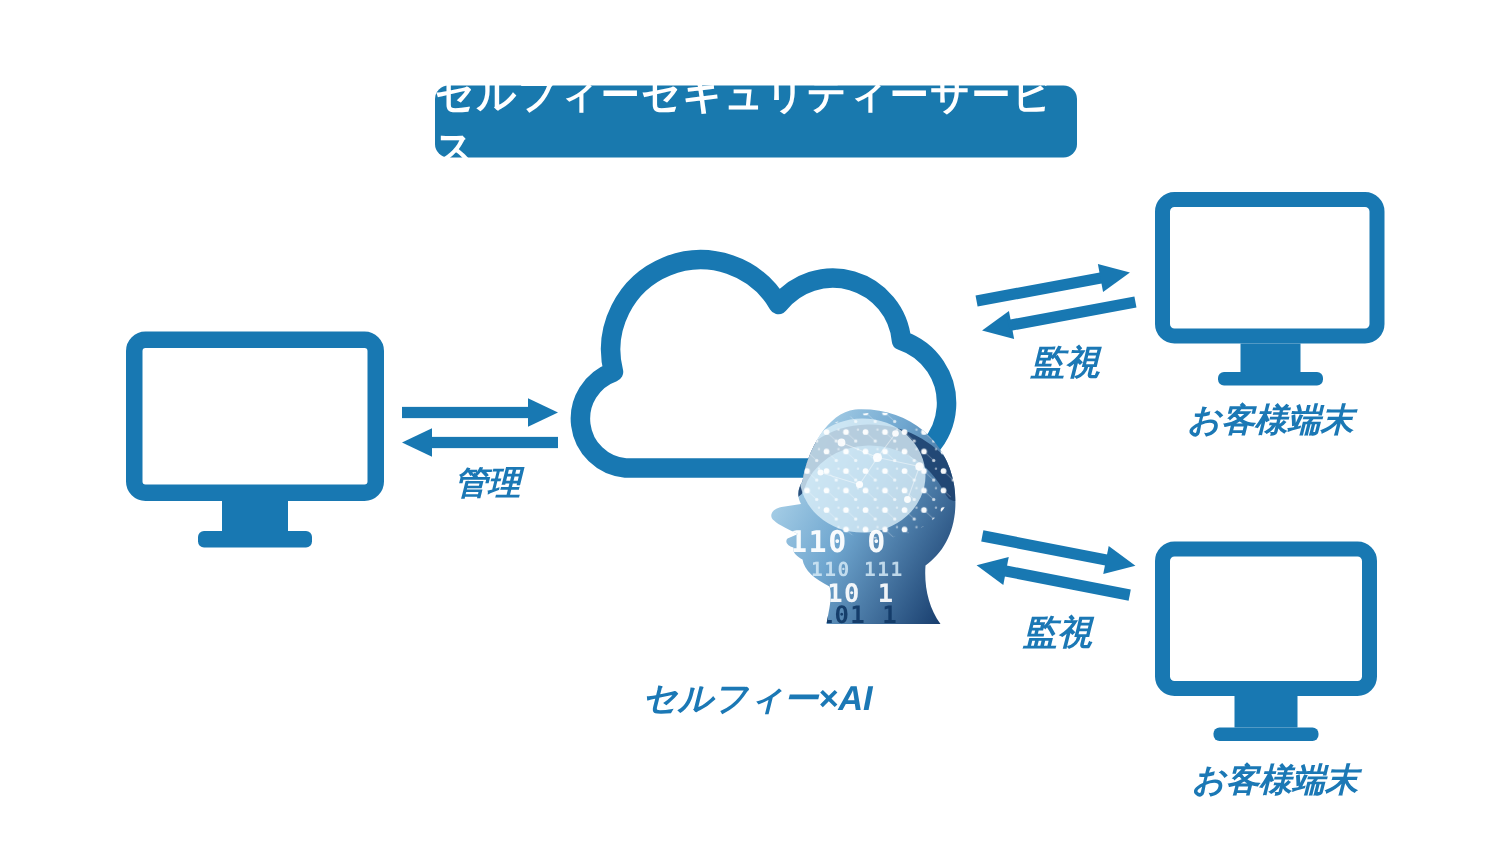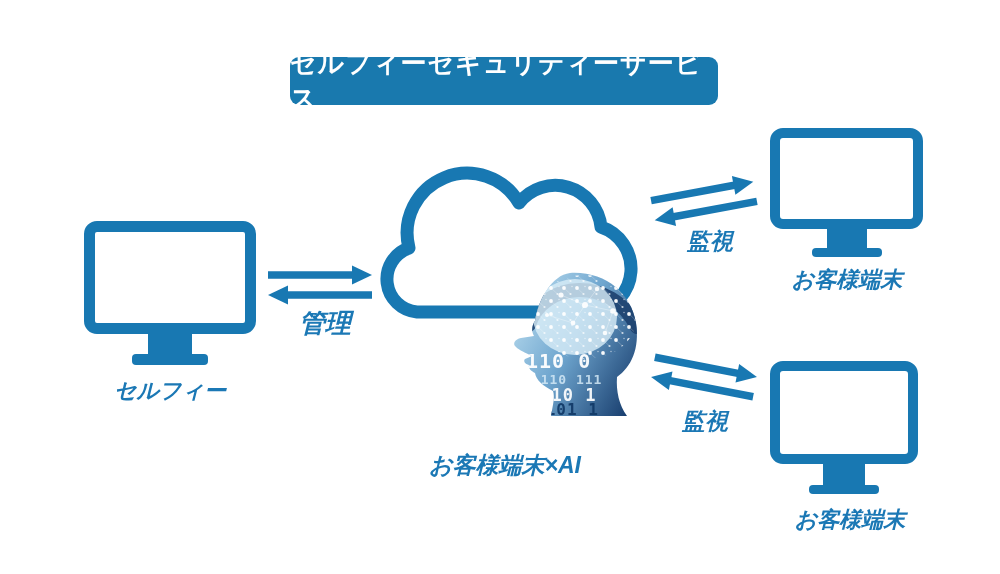--- a/index.html
+++ b/index.html
@@ -42,35 +42,34 @@
     <span>セルフィーセキュリティーサービス</span>
   </div>
 
   <div class="monitor" style="left:84px;top:205px;">
     <div>
       <div class="screen" style="width:172px;height:113px;"></div>
       <div class="neck" style="width:44px;height:20px;"></div>
       <div class="base" style="width:76px;height:11px;"></div>
     </div>
   </div>
-  <div class="abs label" style="left:70px;top:362px;width:200px;font-size:22px;">セルフィー</div>
 
   <svg class="abs" style="left:266px;top:241px;" width="112" height="62" viewBox="0 0 112 62">
     <g transform="translate(2,8)">
       <g>
         <rect class="arrowfill" x="0" y="6.25" width="86" height="7.5"></rect>
         <polygon class="arrowfill" points="84,0.5 104,10 84,19.5"></polygon>
       </g>
       <g>
         <polygon class="arrowfill" points="20,20.5 0,30 20,39.5"></polygon>
         <rect class="arrowfill" x="18" y="26.25" width="86" height="7.5"></rect>
       </g>
     </g>
   </svg>
-  <div class="abs label" style="left:265px;top:293px;width:120px;font-size:26px;">管理</div>
+  <div class="abs label" style="left:265px;top:293px;width:120px;font-size:22px;">管理</div>
 
   <svg class="abs" style="left:369px;top:143px;" width="276" height="166" viewBox="0 0 276 166">
     <path d="M 48,153 A 33 33 0 0 1 40,89 A 60 60 0 0 1 150,44 A 46 46 0 0 1 232,68 A 44 44 0 0 1 226,153 Z" fill="#ffffff" stroke="#1878b2" stroke-width="13" stroke-linejoin="round" stroke-linecap="round"></path>
   </svg>
 
   <svg class="abs" style="left:509px;top:255px;" width="134" height="147" viewBox="0 0 134 147">
     <defs>
       <linearGradient id="hg" x1="0" y1="0.2" x2="1" y2="0.85">
         <stop offset="0" stop-color="#b8dbee"></stop>
         <stop offset="0.45" stop-color="#6fa6cf"></stop>
@@ -110,21 +109,21 @@
       </g>
       <g font-family="'DejaVu Sans Mono',monospace" font-weight="bold" letter-spacing="1">
         <text x="4" y="97" font-size="20" fill="#ffffff" opacity="0.95">0110 0</text>
         <text x="14" y="113" font-size="13" fill="#d4e9f6" opacity="0.85">1 110 111</text>
         <text x="20" y="130" font-size="17" fill="#ffffff" opacity="0.92">0110 1</text>
         <text x="26" y="144" font-size="16" fill="#123a68" opacity="0.95">1101 1</text>
       </g>
     </g>
   </svg>
 
-  <div class="abs label" style="left:385px;top:436px;width:240px;font-size:23px;font-weight:600;">お客様端末×AI</div>
+  <div class="abs label" style="left:385px;top:436px;width:240px;font-size:23px;font-weight:600;">セルフィー×AI</div>
 
   <svg class="abs" style="left:650px;top:157px;" width="112" height="62" viewBox="0 0 112 62">
     <g transform="translate(2,8) rotate(-10.5 52 20)">
       <g>
         <rect class="arrowfill" x="0" y="6.25" width="86" height="7.5"></rect>
         <polygon class="arrowfill" points="84,0.5 104,10 84,19.5"></polygon>
       </g>
       <g>
         <polygon class="arrowfill" points="20,20.5 0,30 20,39.5"></polygon>
         <rect class="arrowfill" x="18" y="26.25" width="86" height="7.5"></rect>

